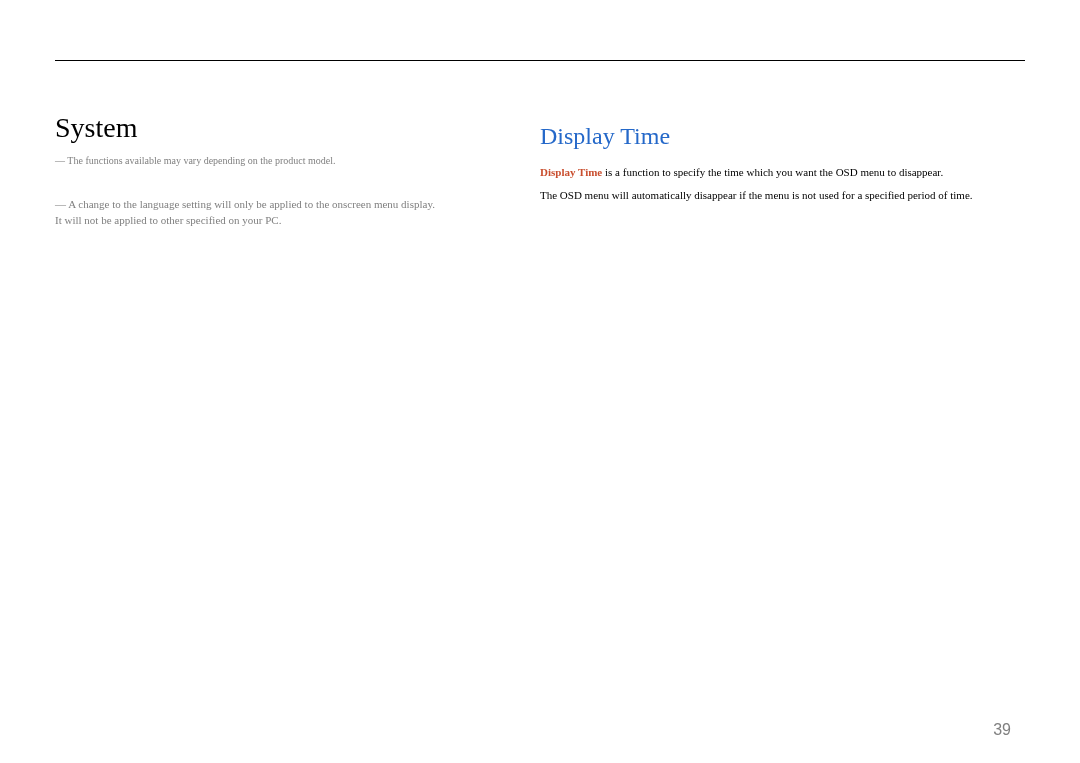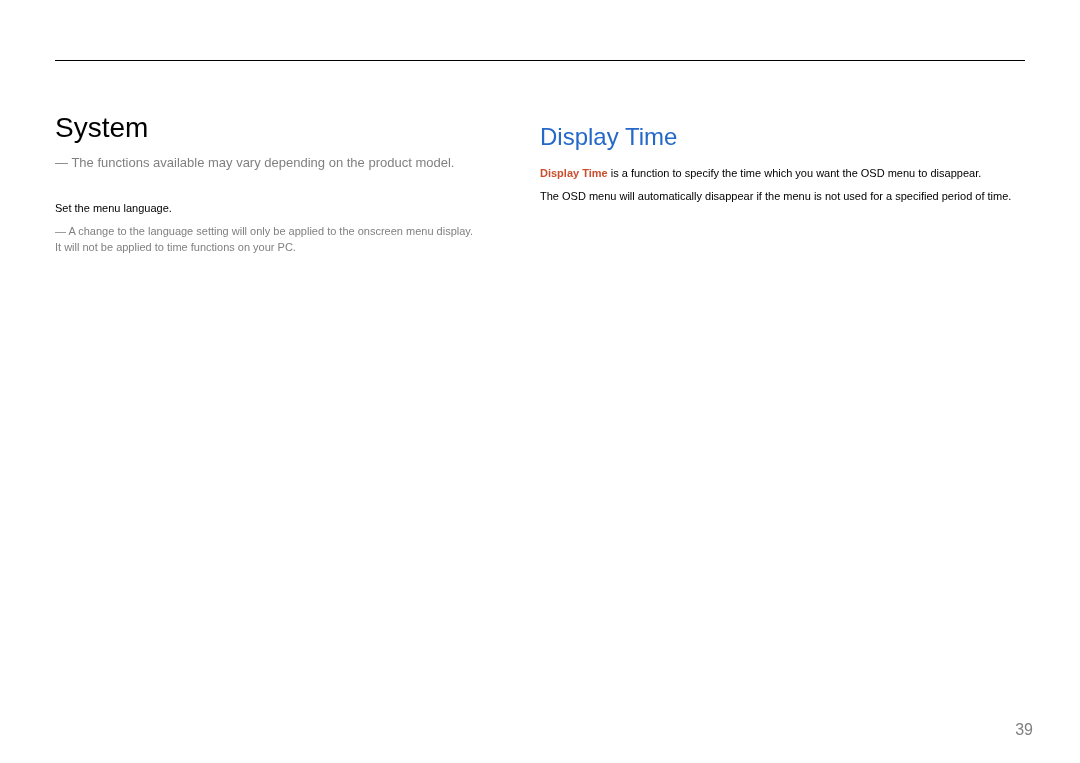--- a/index.html
+++ b/index.html
@@ -15,40 +15,41 @@
       position: relative;
       padding: 60px 55px 40px 55px;
     }
     .header-rule {
       border-top: 1px solid #000;
       width: 100%;
       margin-bottom: 50px;
     }
     .content {
       display: flex;
+      font-family: Liberation Serif, serif;
     }
     .column {
       flex: 1;
       min-width: 0;
     }
     .chapter-title {
       font-size: 28px;
       font-weight: 400;
       color: #000;
       margin-bottom: 8px;
       line-height: 1.2;
     }
     .chapter-subtitle {
       font-size: 9px;
       color: #808080;
       line-height: 1.5;
       margin-bottom: 28px;
     }
     .note-line {
-      font-size: 13px;
+      font-size: 10px;
       color: #808080;
       line-height: 1.5;
     }
     .note-dash {
       color: #808080;
     }
     .section-heading {
       font-size: 24px;
       font-weight: 400;
       color: #2468c9;
@@ -66,21 +67,21 @@
       line-height: 1.5;
     }
     .red-bold {
       color: #c94e2e;
       font-weight: 700;
       font-size: 11px;
     }
     .page-number {
       position: absolute;
       bottom: 24px;
-      right: 47px;
+      right: 69px;
       font-size: 16px;
       color: #808080;
     }
     .right-col-spacer {
       height: 12px;
     }
   </style>
 </head>
 <body>
 
@@ -90,25 +91,24 @@
 
   <div class="column">
     <h1 class="chapter-title">System</h1>
     <div class="chapter-subtitle">
       <div class="note-line">
         <span class="note-dash">―</span>
         <span>The functions available may vary depending on the product model.</span>
       </div>
     </div>
 
-    <p class="body-text">Set the menu language.</p>
     <div class="small-note">
       <span class="note-dash">―</span>
       <span>A change to the language setting will only be applied to the onscreen menu display.</span>
-      <div>It will not be applied to time functions on your PC.</div>
+      <div>It will not be applied to other specified on your PC.</div>
     </div>
   </div>
 
   <div class="column">
     <div class="right-col-spacer"></div>
     <h2 class="section-heading">Display Time</h2>
     <p class="body-text">
       <span class="red-bold">Display Time</span><span> is a function to specify the time which you want the OSD menu to disappear.</span>
     </p>
     <p class="body-text">The OSD menu will automatically disappear if the menu is not used for a specified period of time.</p>

